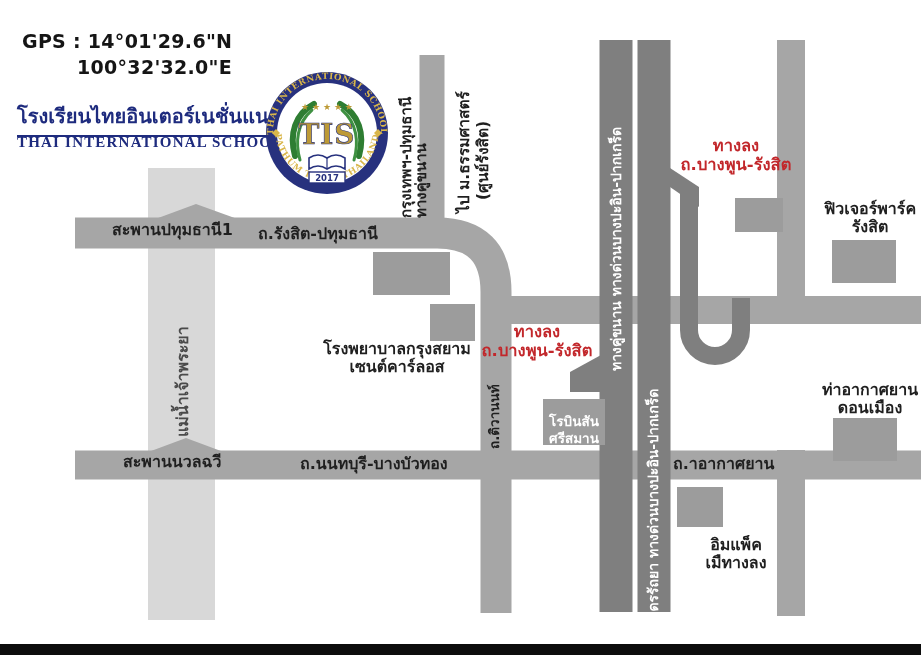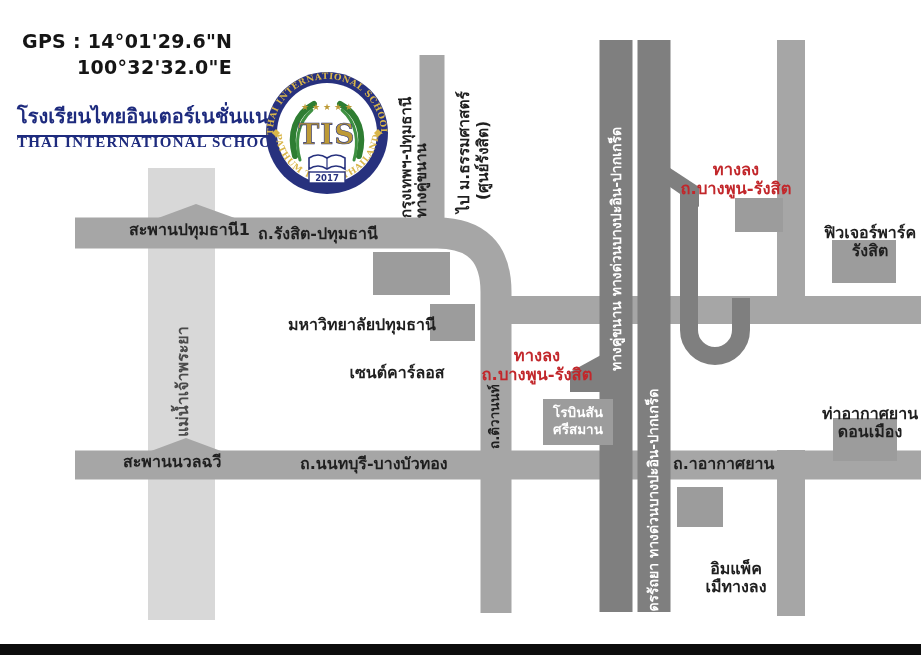--- a/index.html
+++ b/index.html
@@ -8,31 +8,31 @@
   svg{display:block;}
   .abs{position:absolute;}
   
   .gps{position:absolute;font-weight:bold;color:#151515;font-size:19px;white-space:nowrap;letter-spacing:.3px;}
   .sch-th{position:absolute;left:17px;top:100px;color:#1e2b7e;font-weight:bold;font-size:20px;
           white-space:nowrap;border-bottom:2px solid #1e2b7e;padding-bottom:3px;}
   .sch-en{position:absolute;left:17px;top:134px;color:#1e2b7e;font-weight:bold;font-size:15px;
           font-family:"Liberation Serif","DejaVu Serif",serif;letter-spacing:1.2px;white-space:nowrap;}
   
   .lbl{position:absolute;font-weight:bold;color:#1f1f1f;font-size:16px;white-space:nowrap;line-height:18px;}
-  .ctr{text-align:center;transform:translateX(-50%);margin-top:24px;}
+  .ctr{text-align:center;transform:translateX(-50%);}
   .ctr span{display:block;}
   .red{color:#c2272b;}
   .rot{position:absolute;font-weight:bold;color:#1f1f1f;white-space:nowrap;
        transform-origin:0 0;transform:rotate(-90deg);}
   .white{color:#ffffff;}
   .grayink{color:#4a4a4a;}
   
   .bld{position:absolute;background:#9c9c9c;}
-  .robinson{position:absolute;left:543px;top:399px;width:70px;height:46px;background:#9c9c9c;
-            color:#fff;font-weight:bold;font-size:13.5px;line-height:17px;text-align:center;padding-top:5px;box-sizing:border-box;}
+  .robinson{position:absolute;left:543px;top:399px;width:62px;height:46px;background:#9c9c9c;
+            color:#fff;font-weight:bold;font-size:13.5px;line-height:17px;text-align:center;padding-top:14px;box-sizing:border-box;}
   .robinson span{display:block;}
   .botbar{position:absolute;left:0;top:644px;width:921px;height:11px;background:#0d0d0d;}
 </style>
 </head>
 <body>
 
 <div id="stage">
 
   <svg class="abs" style="left:0;top:0" width="921" height="655" viewBox="0 0 921 655">
 
@@ -96,38 +96,38 @@
     <path d="M92,92 C97,74 95,55 80,42" stroke="#3f9142" stroke-width="3" fill="none" stroke-linecap="round"></path>
     <text x="65" y="42" font-size="9" fill="#bd9a36" text-anchor="middle">★ ★ ★ ★ ★</text>
     <text x="65" y="76" font-size="28" font-weight="bold" fill="#bd9a36" stroke="#27317e" stroke-width="0.6" text-anchor="middle" font-family="DejaVu Serif,serif" letter-spacing="1">TIS</text>
 
     <path d="M47,90 Q56,84 65,90 Q74,84 83,90 L83,101 Q74,95 65,101 Q56,95 47,101 Z" fill="#ffffff" stroke="#27317e" stroke-width="1.6"></path>
     <line x1="65" y1="90" x2="65" y2="101" stroke="#27317e" stroke-width="1.2"></line>
     <rect x="47" y="104" width="36" height="11" fill="#ffffff" stroke="#27317e" stroke-width="1.4"></rect>
     <text x="65" y="113" font-size="8.5" font-weight="bold" fill="#27317e" text-anchor="middle">2017</text>
   </svg>
 
-  <div class="lbl" style="left:129px;top:221px">สะพานปทุมธานี1</div>
+  <div class="lbl" style="left:112px;top:221px">สะพานปทุมธานี1</div>
   <div class="lbl" style="left:258px;top:225px">ถ.รังสิต-ปทุมธานี</div>
   <div class="lbl" style="left:123px;top:453px">สะพานนวลฉวี</div>
   <div class="lbl" style="left:300px;top:455px">ถ.นนทบุรี-บางบัวทอง</div>
   <div class="lbl" style="left:673px;top:455px">ถ.าอากาศยาน</div>
 
   <div class="rot grayink" style="left:170px;top:437px;font-size:16px">แม่น้ำเจ้าพระยา</div>
   <div class="rot" style="left:394px;top:218px;font-size:15px">กรุงเทพฯ-ปทุมธานี</div>
   <div class="rot" style="left:409px;top:218px;font-size:15px">ทางคู่ขนาน</div>
   <div class="rot" style="left:451px;top:213px;font-size:15.5px">ไป ม.ธรรมศาสตร์</div>
   <div class="rot" style="left:470px;top:200px;font-size:15.5px">(ศูนย์รังสิต)</div>
   <div class="rot" style="left:483px;top:449px;font-size:13.5px">ถ.ติวานนท์</div>
   <div class="rot white" style="left:605px;top:371px;font-size:14px">ทางคู่ขนาน ทางด่วนบางปะอิน-ปากเกร็ด</div>
   <div class="rot white" style="left:642px;top:620px;font-size:14px">อุดรรัถยา ทางด่วนบางปะอิน-ปากเกร็ด</div>
 
-  <div class="lbl ctr" style="left:362px;top:292px">มหาวิทยาลัยปทุมธานี</div>
 
   <div class="lbl ctr" style="left:397px;top:340px">
+    <span>โรงพยาบาลกรุงสยาม</span>
     <span>เซนต์คาร์ลอส</span>
   </div>
 
   <div class="lbl ctr red" style="left:537px;top:322px;font-size:16.5px;line-height:19px">
     <span>ทางลง</span>
     <span>ถ.บางพูน-รังสิต</span>
   </div>
 
   <div class="lbl ctr red" style="left:736px;top:136px;font-size:16.5px;line-height:19px">
     <span>ทางลง</span>

